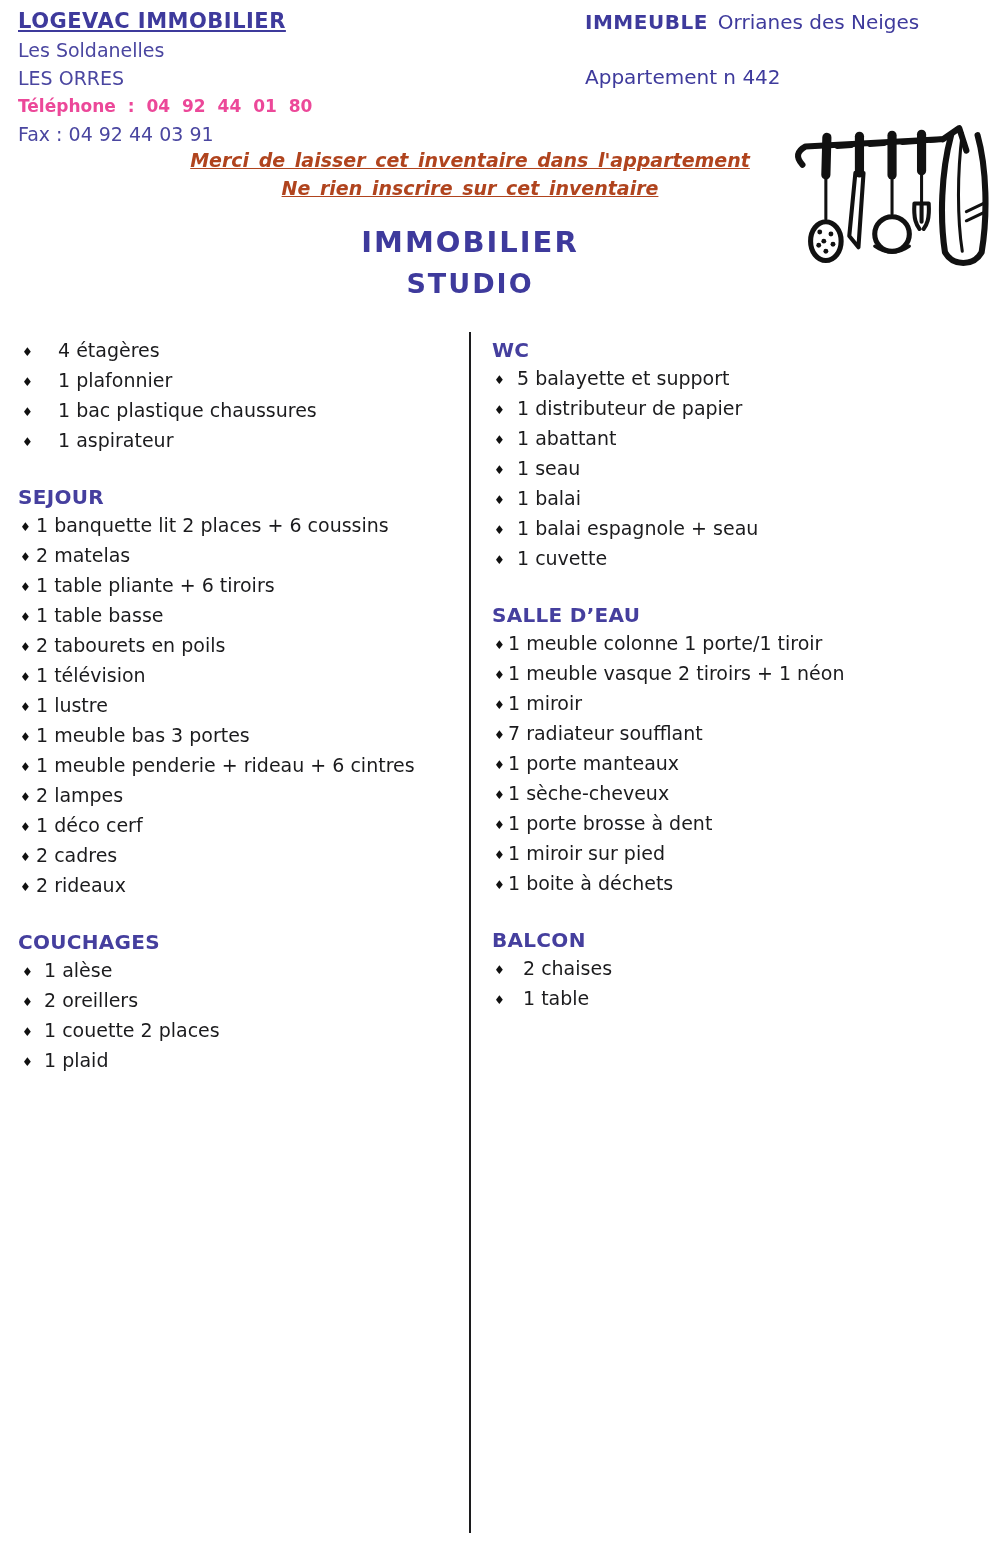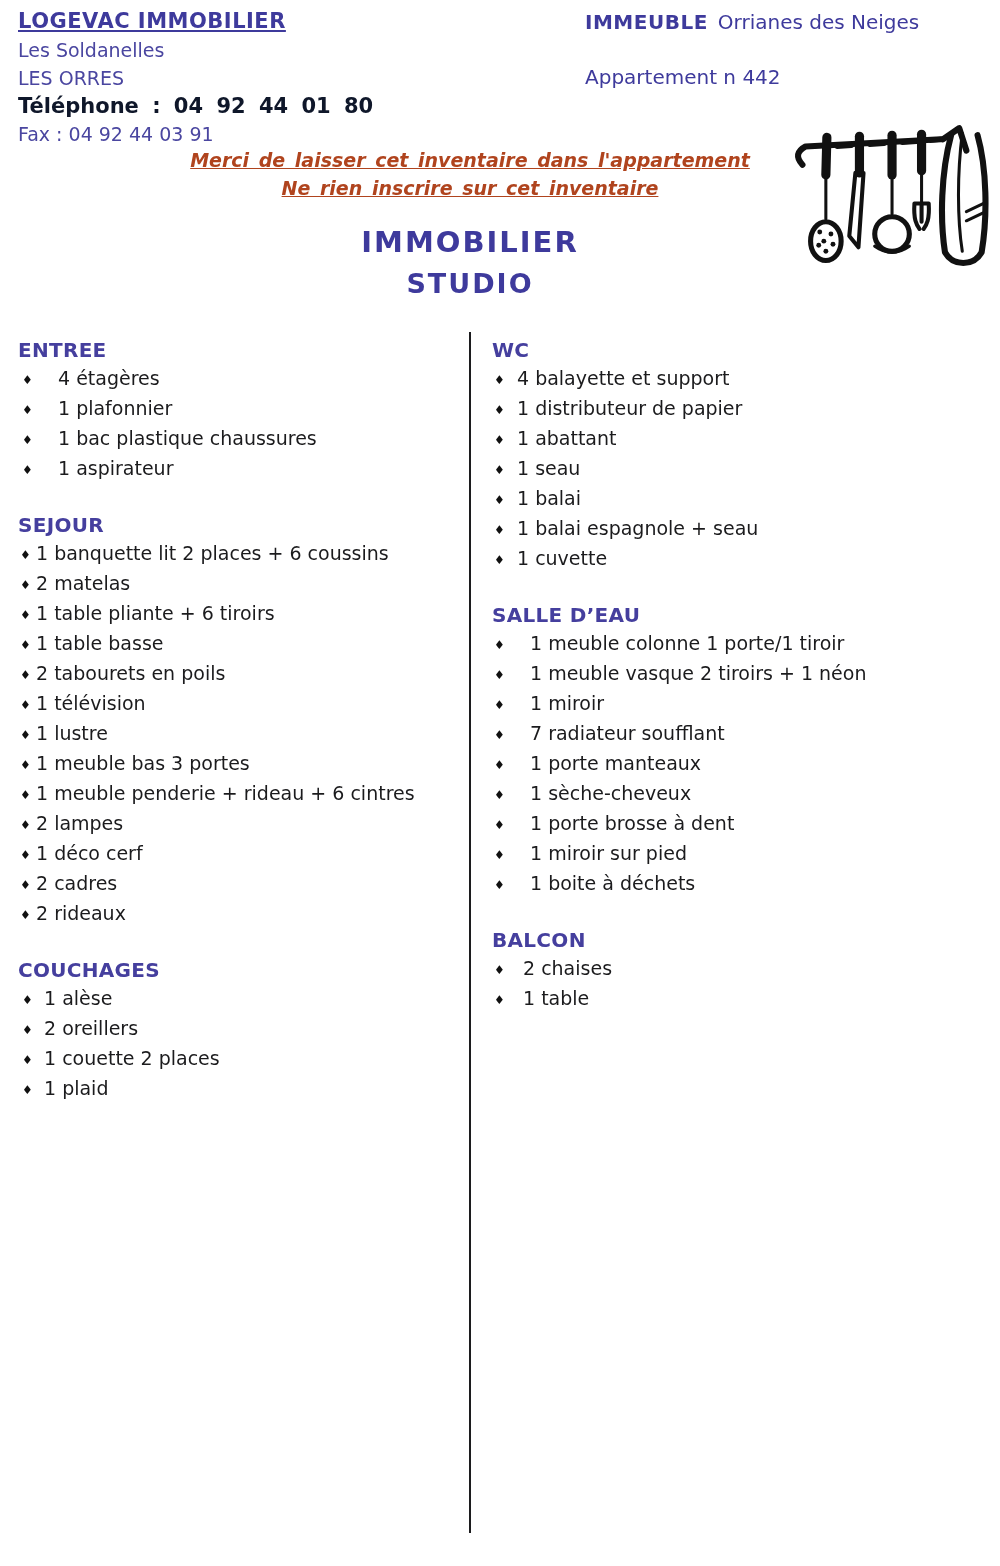--- a/index.html
+++ b/index.html
@@ -11,21 +11,21 @@
     color:#1b1b1d;
     overflow:hidden;
   }
   
   .header-left{position:absolute;left:18px;top:6px;line-height:28px;}
   .agency-name{
     font-size:21px;font-weight:bold;color:#3e3a9c;
     text-decoration:underline;line-height:30px;letter-spacing:.5px;
   }
   .agency-line{font-size:19px;color:#4a46a0;}
-  .agency-phone{font-size:21px;font-weight:bold;color:#0f172a;word-spacing:6px;}
+  .agency-phone{font-size:17px;font-weight:bold;color:#ec4899;word-spacing:6px;}
   .agency-fax{font-size:19px;color:#4a46a0;}
   .header-right{position:absolute;left:585px;top:8px;line-height:28px;color:#3e3a9c;}
   .building-line{font-size:20px;}
   .building-label{font-weight:bold;letter-spacing:.5px;}
   .building-name{margin-left:10px;}
   .apartment-line{font-size:20px;margin-top:27px;}
   
   .notice{
     position:absolute;left:0;top:146px;width:940px;
     text-align:center;color:#b0441e;
@@ -60,21 +60,21 @@
     vertical-align:1px;
   }
   .item-text{display:inline-block;}
   
   [data-section="entree"]    .item{padding-left:4px;}
   [data-section="entree"]    .item-text{margin-left:22px;}
   [data-section="sejour"]    .item-text{margin-left:2px;}
   [data-section="couchages"] .item{padding-left:4px;}
   [data-section="couchages"] .item-text{margin-left:8px;}
   [data-section="wc"]        .item-text{margin-left:9px;}
-  [data-section="salle-d-eau"] .item-text{margin-left:22px;}
+  [data-section="salle-d-eau"] .item-text{}
   [data-section="balcon"]    .item-text{margin-left:15px;}
 </style>
 </head>
 <body>
 
 <div class="page">
 
   <div class="header-left">
     <div class="agency-name">LOGEVAC IMMOBILIER</div>
     <div class="agency-line">Les Soldanelles</div>
@@ -141,21 +141,20 @@
 
   <div class="doc-title">
     <div class="t1">IMMOBILIER</div>
     <div class="t2">STUDIO</div>
   </div>
 
   <div class="divider"></div>
 
   <div class="col col-left">
       <section class="inv-section" data-section="entree">
-        <h2 class="section-title">ENTREE</h2>
         <ul class="item-list">
           <li class="item"><span class="bullet">♦</span><span class="item-text">4 étagères</span></li>
           <li class="item"><span class="bullet">♦</span><span class="item-text">1 plafonnier</span></li>
           <li class="item"><span class="bullet">♦</span><span class="item-text">1 bac plastique chaussures</span></li>
           <li class="item"><span class="bullet">♦</span><span class="item-text">1 aspirateur</span></li>
         </ul>
       </section>
       <section class="inv-section" data-section="sejour">
         <h2 class="section-title">SEJOUR</h2>
         <ul class="item-list">
@@ -181,21 +180,21 @@
           <li class="item"><span class="bullet">♦</span><span class="item-text">2 oreillers</span></li>
           <li class="item"><span class="bullet">♦</span><span class="item-text">1 couette 2 places</span></li>
           <li class="item"><span class="bullet">♦</span><span class="item-text">1 plaid</span></li>
         </ul>
       </section>
     </div>
   <div class="col col-right">
       <section class="inv-section" data-section="wc">
         <h2 class="section-title">WC</h2>
         <ul class="item-list">
-          <li class="item"><span class="bullet">♦</span><span class="item-text">4 balayette et support</span></li>
+          <li class="item"><span class="bullet">♦</span><span class="item-text">5 balayette et support</span></li>
           <li class="item"><span class="bullet">♦</span><span class="item-text">1 distributeur de papier</span></li>
           <li class="item"><span class="bullet">♦</span><span class="item-text">1 abattant</span></li>
           <li class="item"><span class="bullet">♦</span><span class="item-text">1 seau</span></li>
           <li class="item"><span class="bullet">♦</span><span class="item-text">1 balai</span></li>
           <li class="item"><span class="bullet">♦</span><span class="item-text">1 balai espagnole + seau</span></li>
           <li class="item"><span class="bullet">♦</span><span class="item-text">1 cuvette</span></li>
         </ul>
       </section>
       <section class="inv-section" data-section="salle-d-eau">
         <h2 class="section-title">SALLE D’EAU</h2>

